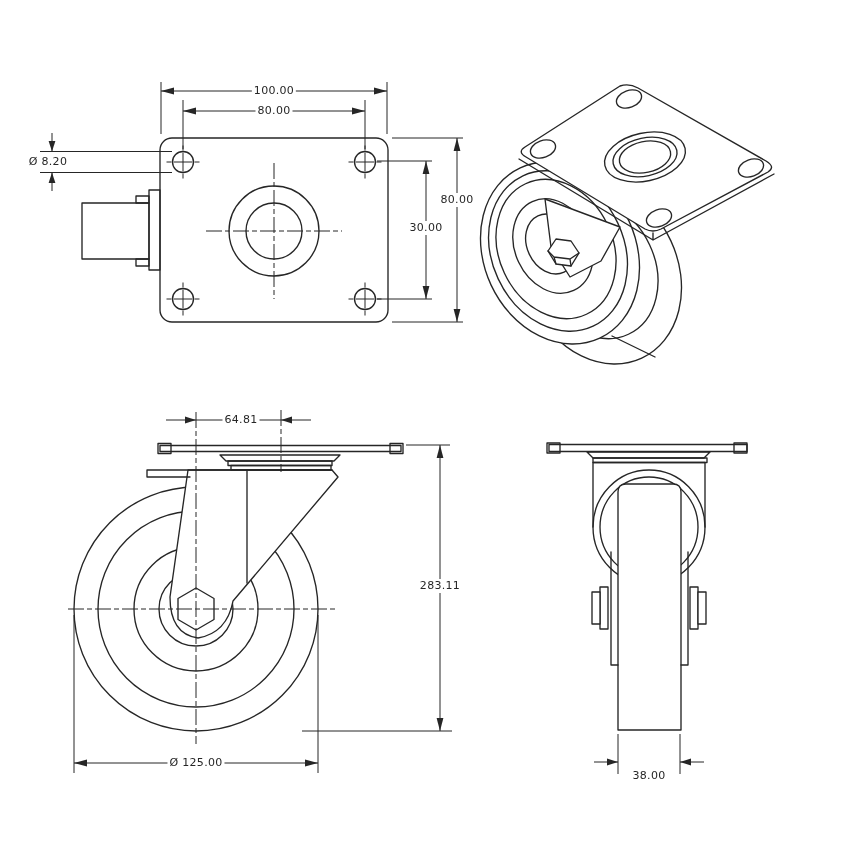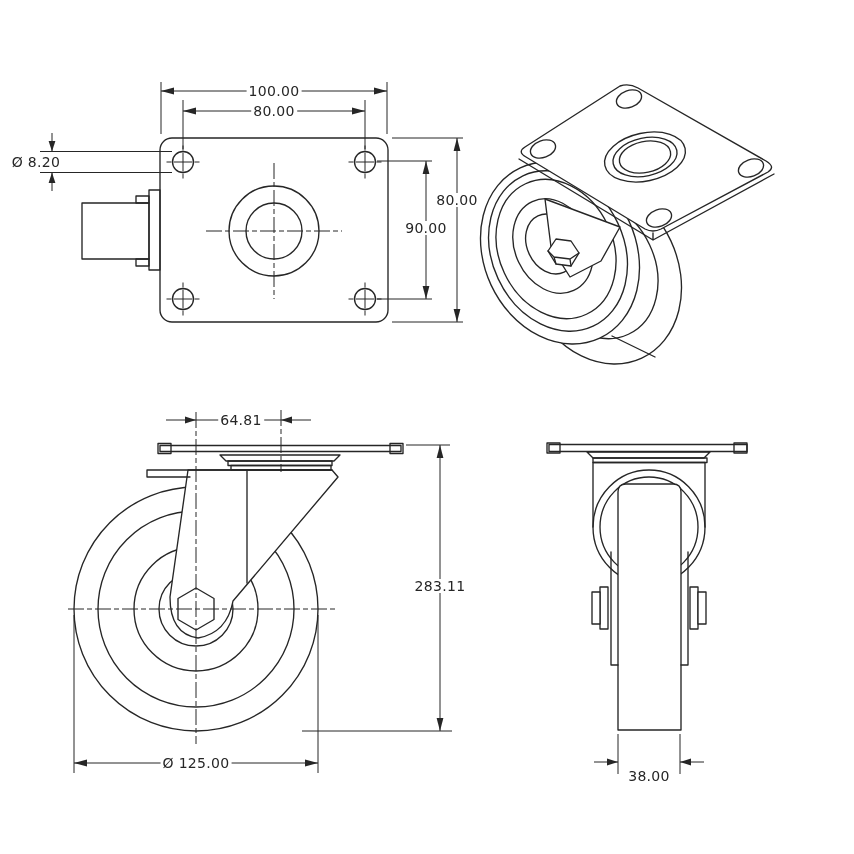--- a/index.html
+++ b/index.html
@@ -22,21 +22,21 @@
   
   .dl{stroke:var(--line);stroke-width:1;fill:none;}
   
   .cl{stroke:var(--line);stroke-width:1;fill:none;stroke-dasharray:16 3 5 3;}
   
   .hc{stroke:var(--line);stroke-width:1;fill:none;stroke-dasharray:5 2 19 2 5;}
   .arr{fill:var(--line);stroke:none;}
   .dim{
     position:absolute;
     transform:translate(-50%,-50%);
-    font-size:14px;
+    font-size:11px;
     line-height:14px;
     letter-spacing:0.3px;
     color:var(--line);
     background:var(--bg);
     padding:0 2px;
     white-space:nowrap;
   }
 </style>
 </head>
 <body>
@@ -167,20 +167,20 @@
       <path class="dl" d="M618,734 V774 M680,734 V774 M594,762 H618 M680,762 H704"></path>
       <g>
         <polygon class="arr" points="618,762 607,758.6 607,765.4"></polygon>
         <polygon class="arr" points="680,762 691,758.6 691,765.4"></polygon>
       </g>
     </g>
   </svg>
 
   <div class="dim" style="left:274px;top:91px">100.00</div>
   <div class="dim" style="left:274px;top:111px">80.00</div>
-  <div class="dim" style="left:36px;top:162px">Ø 8.20</div>
+  <div class="dim" style="left:48px;top:162px">Ø 8.20</div>
   <div class="dim" style="left:457px;top:200px">80.00</div>
-  <div class="dim" style="left:426px;top:228px">90.00</div>
+  <div class="dim" style="left:426px;top:228px">30.00</div>
   <div class="dim" style="left:241px;top:420px">64.81</div>
   <div class="dim" style="left:440px;top:586px">283.11</div>
   <div class="dim" style="left:196px;top:763px">Ø 125.00</div>
   <div class="dim" style="left:649px;top:776px">38.00</div>
 </div>
 
 </body></html>

